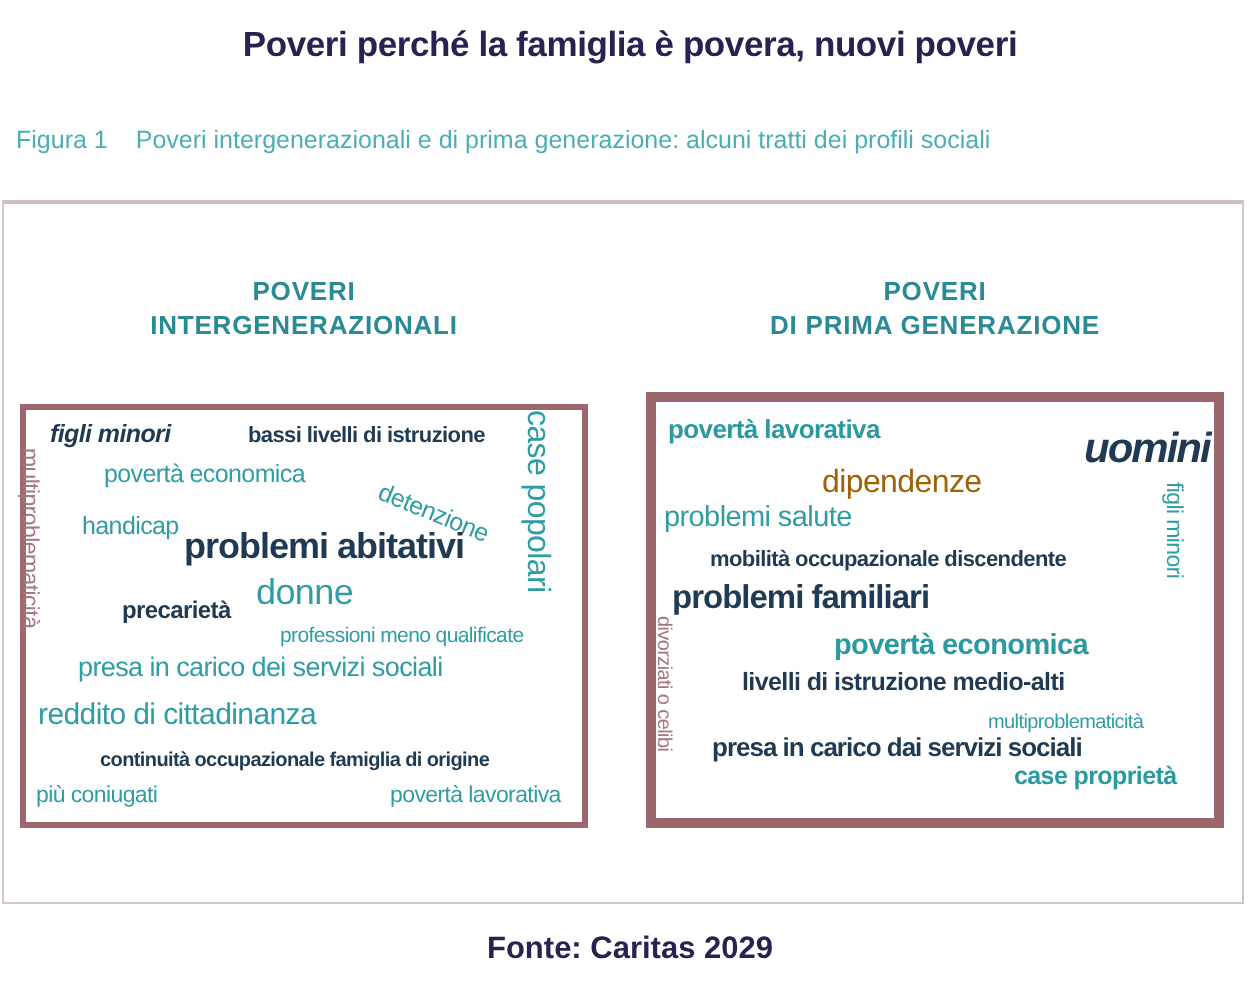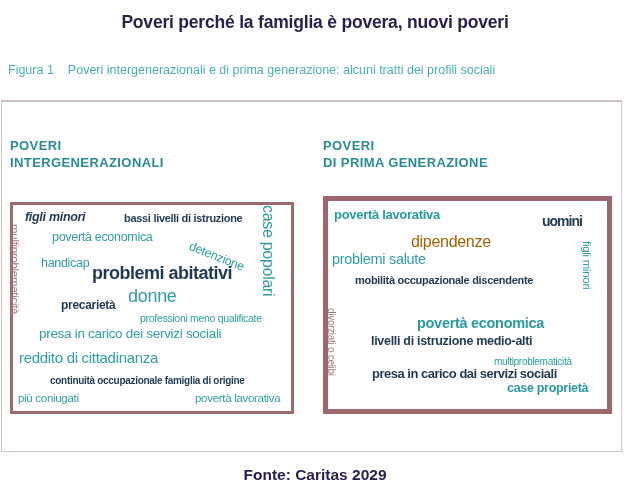--- a/index.html
+++ b/index.html
@@ -10,21 +10,21 @@
   .title { position:absolute; top:12px; left:0; width:630px; text-align:center;
            font-size:17.5px; font-weight:700; color:#2b2150; letter-spacing:-0.2px; }
 
   .caption { position:absolute; top:63px; left:8px; width:614px;
              font-size:12.5px; color:#4aaeb4; }
   .caption .fig-label { font-weight:400; margin-right:14px; }
 
   .frame { position:absolute; left:1px; top:100px; width:621px; height:352px;
            border:1px solid #d5c5c7; border-top:2px solid #cfbfc1; background:#ffffff; }
 
-  .col-heading { position:absolute; top:137px; text-align:left; color:#2b8b94;
+  .col-heading { position:absolute; top:137px; text-align:center; color:#2b8b94;
                  font-weight:700; font-size:13px; line-height:17px; letter-spacing:0.4px; }
   .col-heading.left  { left:10px;  width:284px; }
   .col-heading.right { left:323px; width:289px; }
 
   .cloud-box { position:absolute; background:#ffffff; }
   .cloud-box.left  { left:10px;  top:202px; width:284px; height:212px; border:3px solid #9c686e; }
   .cloud-box.right { left:323px; top:196px; width:289px; height:218px; border:5px solid #9c686e; }
 
   .w { position:absolute; white-space:nowrap; letter-spacing:-0.3px; line-height:1; }
   .teal   { color:#2f9da3; font-weight:400; }
@@ -77,27 +77,28 @@
   <span class="w navy" style="left:61px;  top:299px; font-size:12px;">precarietà</span>
   <span class="w teal" style="left:140px; top:313px; font-size:10.5px;">professioni meno qualificate</span>
   <span class="w teal" style="left:39px;  top:327px; font-size:13.5px;text-align:center;">presa in carico dei servizi sociali</span>
   <span class="w teal" style="left:19px;  top:350px; font-size:15px;">reddito di cittadinanza</span>
   <span class="w navy" style="left:50px;  top:376px; font-size:10px;">continuità occupazionale famiglia di origine</span>
   <span class="w teal" style="left:18px;  top:393px; font-size:11.5px;">più coniugati</span>
   <span class="w teal" style="left:195px; top:393px; font-size:11.5px;">povertà lavorativa</span>
   <span class="w mauve vert" style="left:8px;  top:224px; font-size:11.5px;">multiproblematicità</span>
 
   <span class="w tealb" style="left:334px; top:208px; font-size:13px;">povertà lavorativa</span>
-  <span class="w navy" style="left:542px; top:214px; font-size:14px; letter-spacing:-1px;">uomini</span>
+  <span class="w navy" style="left:542px; top:214px; font-size:21px; letter-spacing:-1px;font-style:italic;">uomini</span>
   <span class="w navyr" style="left:411px; top:234px; font-size:16px;">dipendenze</span>
   <span class="w teal" style="left:332px; top:252px; font-size:14.5px;">problemi salute</span>
   <span class="w teal vert" style="left:580px; top:241px; font-size:11.5px;">figli minori</span>
   <span class="w navy" style="left:355px; top:275px; font-size:11px;">mobilità occupazionale discendente</span>
+  <span class="w navy" style="left:336px; top:291px; font-size:16.5px; letter-spacing:-0.5px;">problemi familiari</span>
   <span class="w tealb" style="left:417px; top:316px; font-size:14.5px;">povertà economica</span>
   <span class="w navy" style="left:371px; top:335px; font-size:12.5px;">livelli di istruzione medio-alti</span>
   <span class="w teal" style="left:494px; top:357px; font-size:10px;">multiproblematicità</span>
-  <span class="w navy" style="left:372px; top:367px; font-size:13px; letter-spacing:-0.5px;">presa in carico dai servizi sociali</span>
+  <span class="w navy" style="left:356px; top:367px; font-size:13px; letter-spacing:-0.5px;">presa in carico dai servizi sociali</span>
   <span class="w tealb" style="left:507px; top:382px; font-size:12.5px;">case proprietà</span>
   <span class="w mauve vert" style="left:326px; top:308px; font-size:10px;">divorziati o celibi</span>
 
   <div class="source">Fonte: Caritas 2029</div>
 
 </div>
 
 </body></html>

